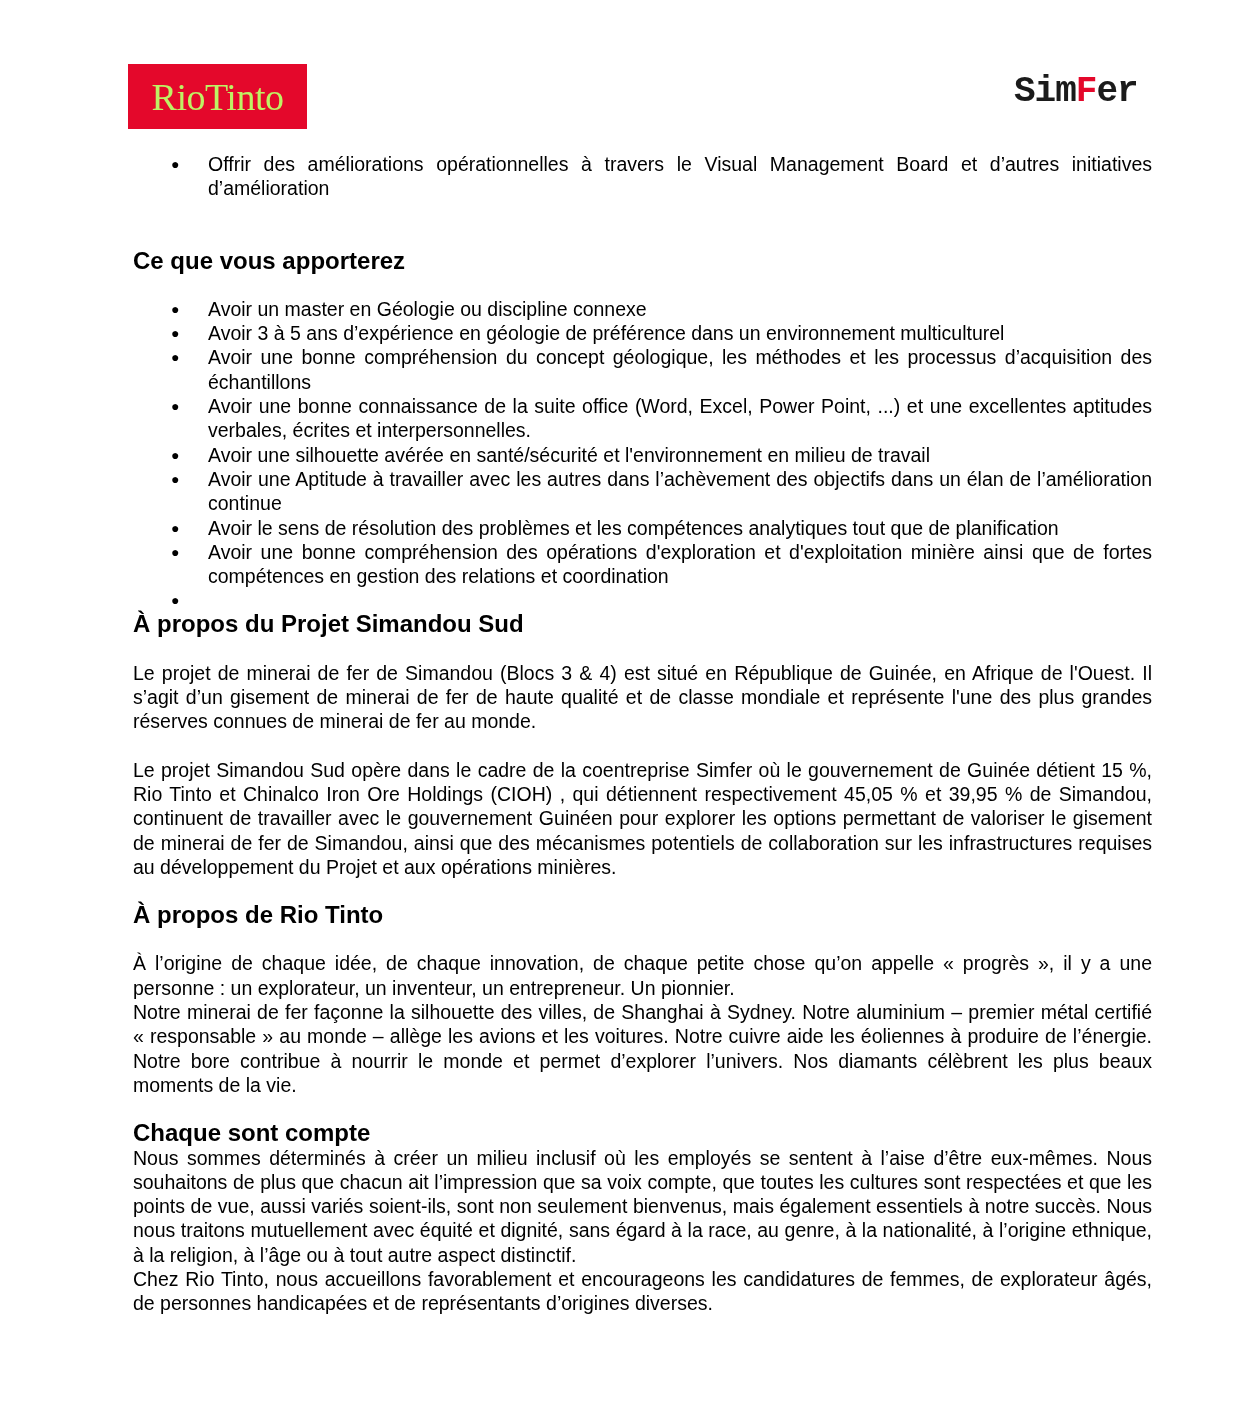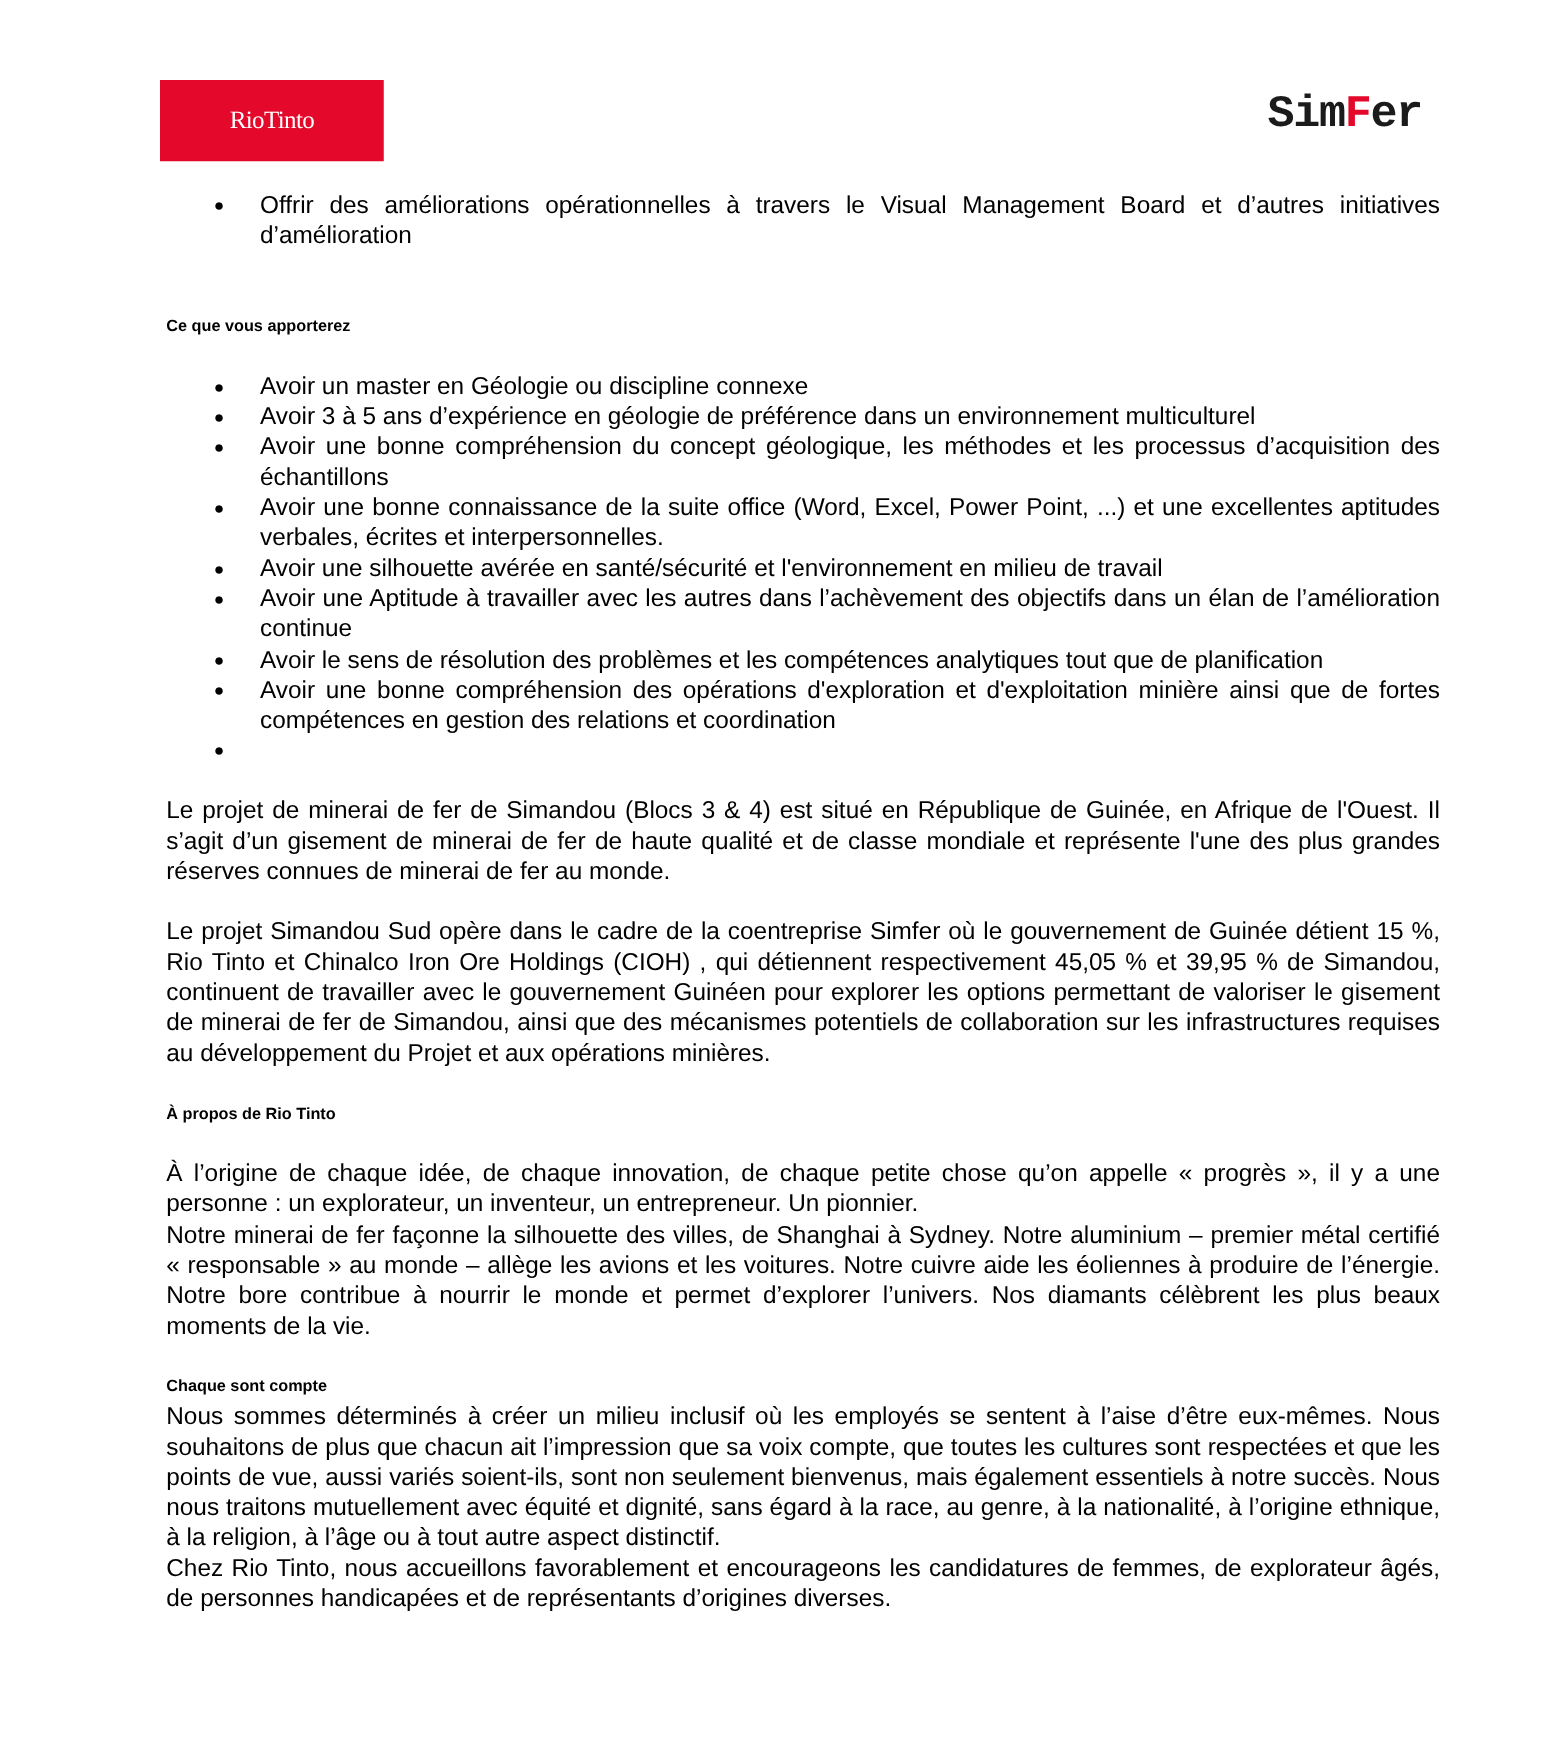--- a/index.html
+++ b/index.html
@@ -1,32 +1,32 @@
 <!DOCTYPE html>
 <html><head>
 <meta charset="utf-8">
 <style>
   html, body { margin: 0; padding: 0; background: #ffffff; }
   body { width: 1240px; height: 1403px; position: relative; overflow: hidden;
          font-family: "Liberation Sans", sans-serif; color: #000; }
   .logo-rio { position: absolute; left: 128px; top: 64px; width: 179px; height: 65px;
               background: #e4082b; display: flex; align-items: center; justify-content: center; }
-  .logo-rio span { font-family: "Liberation Serif", serif; color: #ffffff; font-size: 20px;
+  .logo-rio span { font-family: "Liberation Serif", serif; color: #bef264; font-size: 38px;
                    letter-spacing: -0.5px; }
   .logo-simfer { position: absolute; left: 1014px; top: 74px; font-family: Liberation Mono, monospace;
                  font-weight: bold; font-size: 36px; letter-spacing: -1px; line-height: 1; }
   .logo-simfer .sim { color: #1b1b1b; }
   .logo-simfer .fer { color: #e4082b; }
   .logo-simfer .fer2 { color: #1b1b1b; }
   .content { position: absolute; left: 133px; top: 152px; width: 1019px; font-size: 19.5px; line-height: 24.3px; }
   ul { list-style: none; margin: 0; padding: 0; }
   li { position: relative; padding-left: 75px; text-align: justify; text-align-last: left; }
   li .bullet { position: absolute; left: 38px; top: 0; font-size: 14px; }
   li.multi { text-align: justify; }
-  h3 { font-size: 13px; font-weight: bold; margin: 0; line-height: 24.3px; }
+  h3 { font-size: 24px; font-weight: bold; margin: 0; line-height: 24.3px; }
   p { margin: 0; text-align: justify; }
   .gap-l { height: 48px; }
   .gap-m { height: 24px; }
 </style>
 </head>
 <body>
 
 <div class="logo-rio">
   <span>RioTinto</span>
 </div>
@@ -47,20 +47,21 @@
     <li><span class="bullet">●</span><span>Avoir une bonne compréhension du concept géologique, les méthodes et les processus d’acquisition des échantillons</span></li>
     <li><span class="bullet">●</span><span>Avoir une bonne connaissance de la suite office (Word, Excel, Power Point, ...)  et une excellentes aptitudes verbales, écrites et interpersonnelles.</span></li>
     <li><span class="bullet">●</span><span>Avoir une silhouette avérée en santé/sécurité et l'environnement en milieu de travail</span></li>
     <li><span class="bullet">●</span><span>Avoir une Aptitude à travailler avec les autres dans l’achèvement des objectifs dans un élan de l’amélioration continue</span></li>
     <li><span class="bullet">●</span><span>Avoir le sens de résolution des problèmes et les compétences analytiques tout que de planification</span></li>
     <li><span class="bullet">●</span><span>Avoir une bonne compréhension des opérations d'exploration et d'exploitation minière ainsi que de fortes compétences en gestion des relations et coordination</span></li>
     <li><span class="bullet">●</span></li>
   </ul>
 
   <div class="gap-m"></div>
+  <h3>À propos du Projet Simandou Sud</h3>
   <div class="gap-m"></div>
   <p>Le projet de minerai de fer de Simandou (Blocs 3 &amp; 4) est situé en République de Guinée, en Afrique de l'Ouest. Il s’agit d’un gisement de minerai de fer de haute qualité et de classe mondiale et représente l'une des plus grandes réserves connues de minerai de fer au monde.</p>
   <div class="gap-m"></div>
   <p>Le projet Simandou Sud opère dans le cadre de la coentreprise Simfer où le gouvernement de Guinée détient 15 %, Rio Tinto et Chinalco Iron Ore Holdings (CIOH) , qui détiennent respectivement 45,05 % et 39,95 % de Simandou, continuent de travailler avec le gouvernement Guinéen pour explorer les options permettant de valoriser le gisement de minerai de fer de Simandou, ainsi que des mécanismes potentiels de collaboration sur les infrastructures requises au développement du Projet et aux opérations minières.</p>
 
   <div class="gap-m"></div>
   <h3>À propos de Rio Tinto</h3>
   <div class="gap-m"></div>
   <p>À l’origine de chaque idée, de chaque innovation, de chaque petite chose qu’on appelle « progrès », il y a une personne : un explorateur, un inventeur, un entrepreneur. Un pionnier.</p>
   <p>Notre minerai de fer façonne la silhouette des villes, de Shanghai à Sydney. Notre aluminium – premier métal certifié « responsable » au monde – allège les avions et les voitures. Notre cuivre aide les éoliennes à produire de l’énergie. Notre bore contribue à nourrir le monde et permet d’explorer l’univers. Nos diamants célèbrent les plus beaux moments de la vie.</p>

